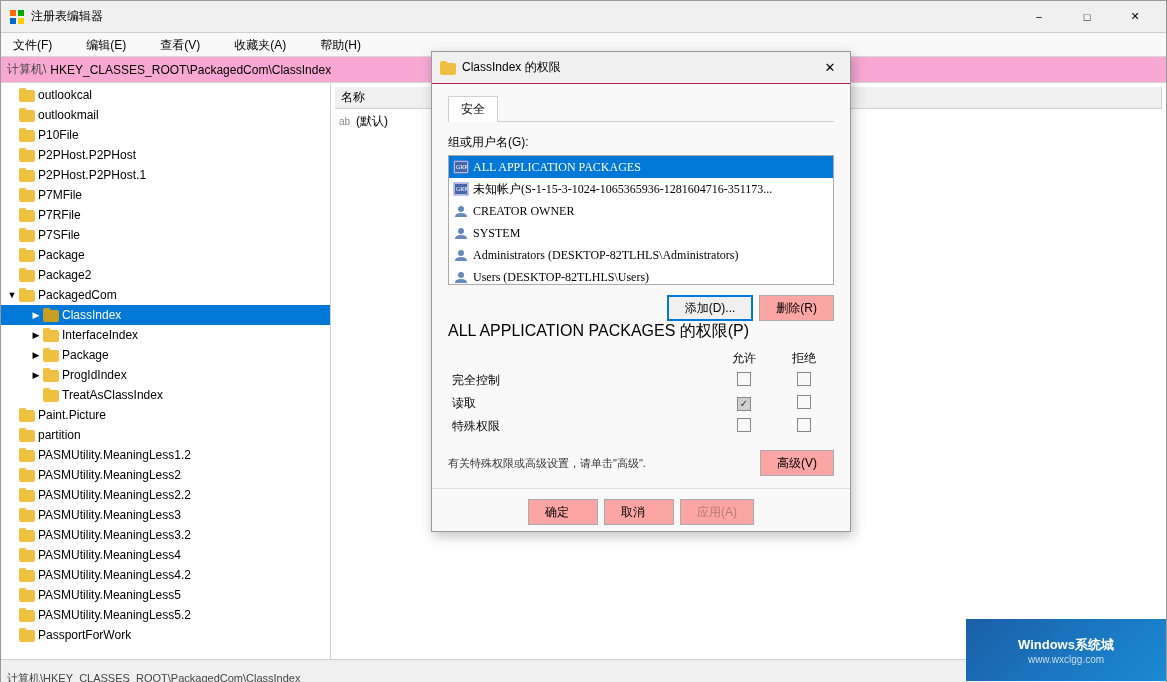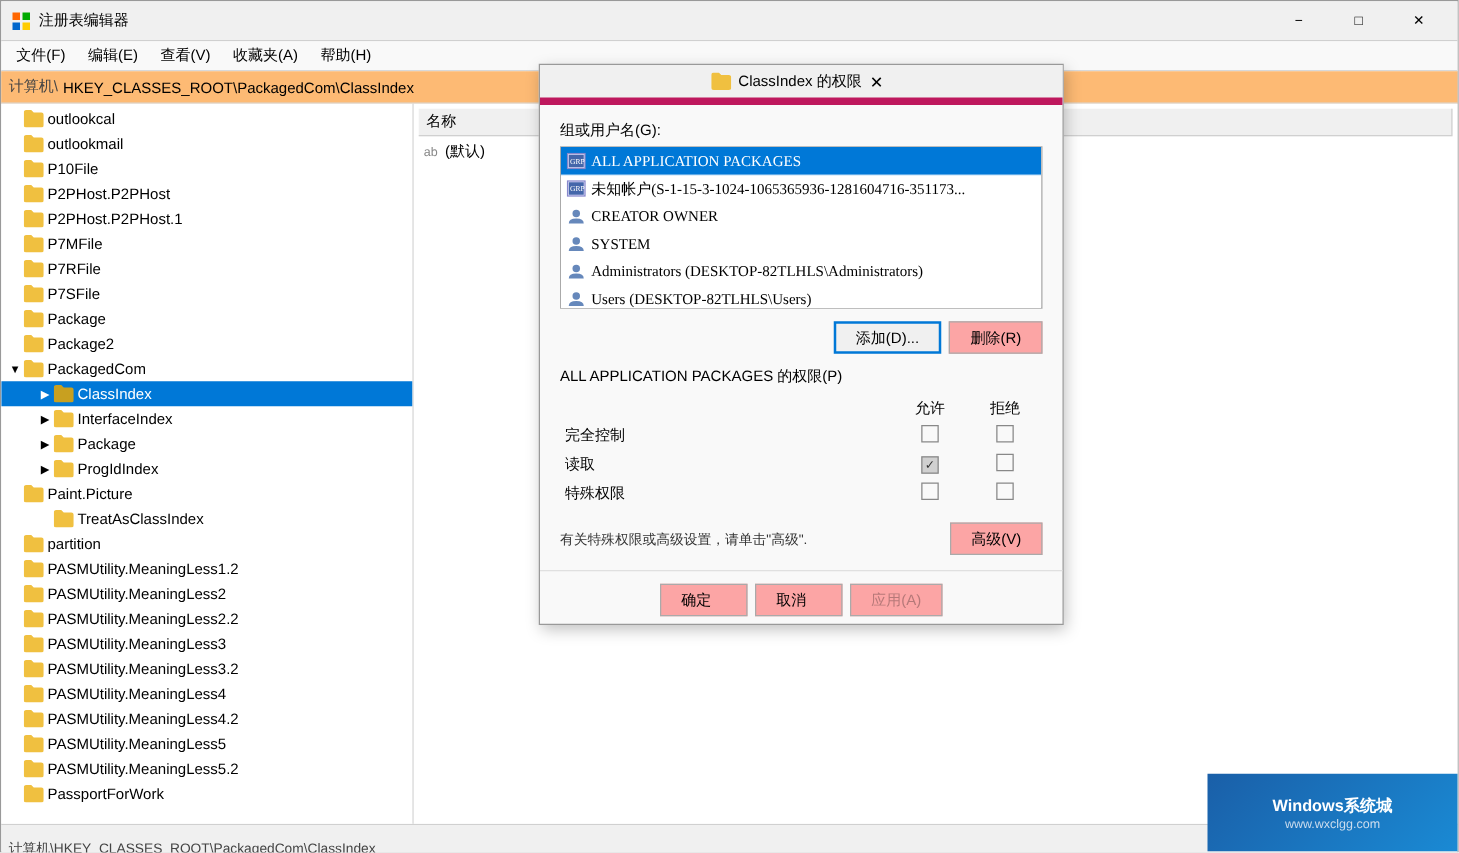--- a/index.html
+++ b/index.html
@@ -57,43 +57,43 @@
       cursor: pointer;
       display: flex;
       align-items: center;
       justify-content: center;
       font-size: 11px;
     }
 
     .menu-bar {
       height: 24px;
       display: flex;
-      align-items: center;
+      align-items: flex-end;
       padding: 0 4px;
       background: #f9f9f9;
       border-bottom: 1px solid #d8d8d8;
-      gap: 2px;
+      gap: 18px;
     }
 
     .menu-item {
       padding: 2px 8px;
       cursor: pointer;
       height: 22px;
       display: flex;
       align-items: center;
       font-size: 12px;
     }
 
     .address-bar {
       height: 26px;
       display: flex;
       align-items: center;
       padding: 2px 6px;
       border-bottom: 1px solid #d8d8d8;
-      background: #fdba74;
+      background: #f9a8d4;
       gap: 4px;
     }
 
     .address-label {
       font-size: 12px;
       color: #444;
       white-space: nowrap;
     }
 
     .address-value {
@@ -183,23 +183,23 @@
       background: #f9f9f9;
       border: 1px solid #999;
       box-shadow: 2px 4px 12px rgba(0,0,0,0.25);
     }
 
     .dialog-title-bar {
       background: #f0f0f0;
       height: 32px;
       display: flex;
       align-items: center;
-      justify-content: center;
+      justify-content: space-between;
       padding: 0 8px;
-      border-bottom: 6px solid #be185d;
+      border-bottom: 1px solid #be185d;
     }
 
     .dialog-title-left {
       display: flex;
       align-items: center;
       gap: 6px;
       font-size: 12px;
     }
 
     .dialog-close-btn {
@@ -266,41 +266,40 @@
     .user-icon {
       width: 16px;
       height: 14px;
       margin-right: 4px;
       flex-shrink: 0;
     }
 
     .btn-row {
       display: flex;
       gap: 6px;
-      margin-bottom: 10px;
       justify-content: flex-end;
     }
 
     .dialog-btn {
       padding: 4px 16px;
       font-size: 12px;
       background: #fca5a5;
       border: 1px solid #aaa;
       cursor: pointer;
       height: 26px;
       display: flex;
       align-items: center;
     }
     .dialog-btn.highlighted {
       border: 2px solid #0078d7;
       background: #f0f0f0;
     }
 
     .perms-section-label {
-      font-size: 12px;
+      font-size: 16px;
       margin-bottom: 6px;
     }
 
     .perms-table {
       width: 100%;
       border-collapse: collapse;
       margin-bottom: 8px;
     }
 
     .perms-table th {
@@ -548,34 +547,34 @@
       </div>
 
       <div class="tree-item" style="padding-left: 28px;">
         <span class="expand-icon">▶</span>
         <svg class="folder-icon" viewBox="0 0 16 14">
             <path d="M0 2 Q0 0 2 0 L6 0 L8 2 L14 2 Q16 2 16 4 L16 12 Q16 14 14 14 L2 14 Q0 14 0 12Z" class="folder-yellow"></path>
           </svg>
         ProgIdIndex
       </div>
 
+      <div class="tree-item" style="padding-left: 28px;">
+        <span class="expand-icon"></span>
+        <svg class="folder-icon" viewBox="0 0 16 14">
+            <path d="M0 2 Q0 0 2 0 L6 0 L8 2 L14 2 Q16 2 16 4 L16 12 Q16 14 14 14 L2 14 Q0 14 0 12Z" class="folder-yellow"></path>
+          </svg>
+        TreatAsClassIndex
+      </div>
+
       <div class="tree-item">
         <span class="expand-icon"></span>
         <svg class="folder-icon" viewBox="0 0 16 14">
             <path d="M0 2 Q0 0 2 0 L6 0 L8 2 L14 2 Q16 2 16 4 L16 12 Q16 14 14 14 L2 14 Q0 14 0 12Z" class="folder-yellow"></path>
           </svg>
         Paint.Picture
-      </div>
-
-      <div class="tree-item" style="padding-left: 28px;">
-        <span class="expand-icon"></span>
-        <svg class="folder-icon" viewBox="0 0 16 14">
-            <path d="M0 2 Q0 0 2 0 L6 0 L8 2 L14 2 Q16 2 16 4 L16 12 Q16 14 14 14 L2 14 Q0 14 0 12Z" class="folder-yellow"></path>
-          </svg>
-        TreatAsClassIndex
       </div>
 
       <div class="tree-item">
         <span class="expand-icon"></span>
         <svg class="folder-icon" viewBox="0 0 16 14">
             <path d="M0 2 Q0 0 2 0 L6 0 L8 2 L14 2 Q16 2 16 4 L16 12 Q16 14 14 14 L2 14 Q0 14 0 12Z" class="folder-yellow"></path>
           </svg>
         partition
       </div>
 
@@ -688,20 +687,23 @@
         <svg width="16" height="14" viewBox="0 0 16 14">
           <path d="M0 2 Q0 0 2 0 L6 0 L8 2 L14 2 Q16 2 16 4 L16 12 Q16 14 14 14 L2 14 Q0 14 0 12Z" fill="#f0c040"></path>
         </svg>
         <span>ClassIndex 的权限</span>
       </div>
       <button class="dialog-close-btn">✕</button>
     </div>
 
     <div class="dialog-body">
 
+      <div class="dialog-tab-bar">
+        <span class="dialog-tab">安全</span>
+      </div>
 
       <div class="dialog-section-label">组或用户名(G):</div>
 
       <div class="users-list">
 
         <div class="user-item selected">
           <svg class="user-icon" viewBox="0 0 16 14">
             <rect x="1" y="1" width="14" height="12" fill="#e8e8ff" stroke="#8888cc" stroke-width="1"></rect>
             <rect x="2" y="2" width="12" height="10" fill="#4466aa"></rect>
             <text x="3" y="9" font-size="6" fill="#fff">GRP</text>

